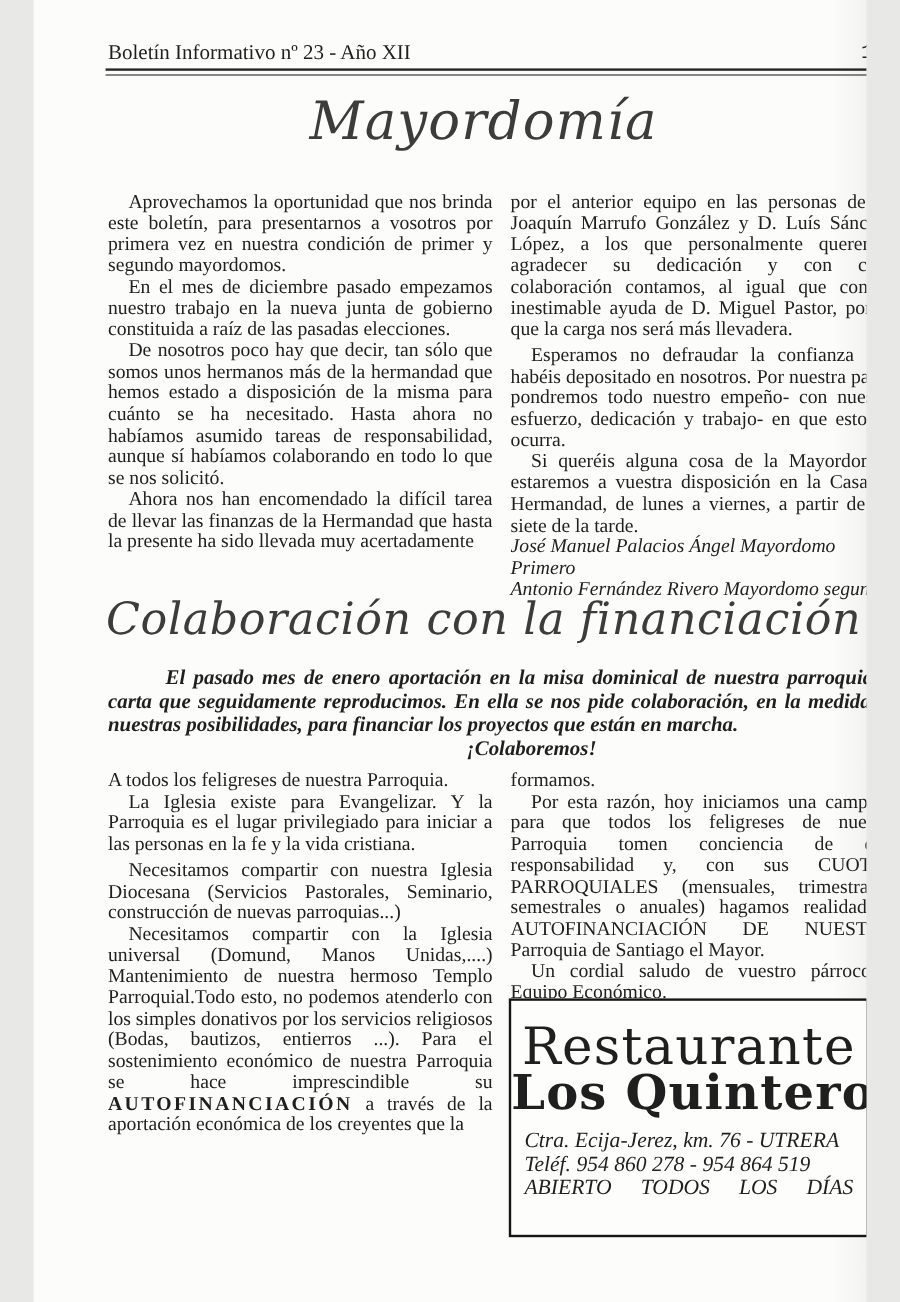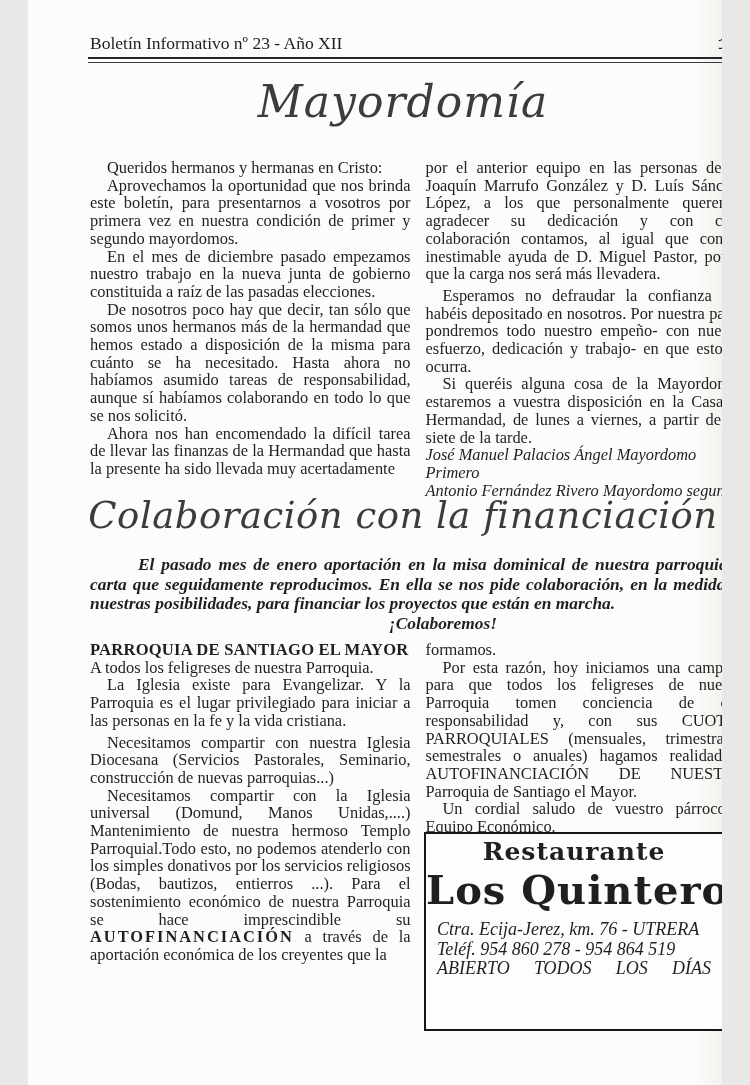--- a/index.html
+++ b/index.html
@@ -31,22 +31,22 @@
   .colhead{margin:0;text-indent:0;font-weight:bold;font-size:16.6px;letter-spacing:0.2px;text-align:left;}
   .auto{letter-spacing:2px;}
   
   #intro{position:absolute;left:62px;top:555px;width:658px;
     font-weight:bold;font-style:italic;font-size:17.4px;line-height:19.6px;text-align:justify;}
   #intro p{margin:0;text-indent:48px;}
   #intro p.cta{text-align:center;}
   
   #ad{position:absolute;left:396px;top:832px;width:300px;height:199px;
     border:2px solid #161616;background:#fdfdfc;box-sizing:border-box;text-align:center;}
-  #ad .n1{font-family:"DejaVu Serif",serif;font-weight:700;font-size:25px;line-height:34px;
-    margin-top:1px;letter-spacing:1px;white-space:nowrap;}
+  #ad .n1{font-family:"DejaVu Serif",serif;font-weight:400;font-size:43px;line-height:34px;
+    margin-top:22px;letter-spacing:1px;white-space:nowrap;}
   #ad .n2{font-family:"DejaVu Serif",serif;font-weight:700;font-size:40px;line-height:42px;
     letter-spacing:1px;white-space:nowrap;}
   #ad .info{margin:9px 11px 0;font-style:italic;font-size:18px;line-height:19.5px;text-align:left;}
   #ad .info p{margin:0;white-space:nowrap;}
   #ad .info p.just{white-space:normal;text-align:justify;text-align-last:justify;}
 </style>
 </head>
 <body>
 
 <div id="page">
@@ -54,21 +54,20 @@
   <div class="header">
     <span>Boletín Informativo nº 23 - Año XII</span>
     <span class="pageno">13</span>
   </div>
   <div class="rule"></div>
 
   <div id="title1" class="script-title">Mayordomía</div>
 
   <div id="sec1-cols" class="twocol">
     <div class="col">
-      <p class="jp">Queridos hermanos y hermanas en Cristo:</p>
       <p class="jp">Aprovechamos la oportunidad que nos brinda este boletín, para presentarnos a vosotros por primera vez en nuestra condición de primer y segundo mayordomos.</p>
       <p class="jp">En el mes de diciembre pasado empezamos nuestro trabajo en la nueva junta de gobierno constituida a raíz de las pasadas elecciones.</p>
       <p class="jp">De nosotros poco hay que decir, tan sólo que somos unos hermanos más de la hermandad que hemos estado a disposición de la misma para cuánto se ha necesitado. Hasta ahora no habíamos asumido tareas de responsabilidad, aunque sí habíamos colaborando en todo lo que se nos solicitó.</p>
       <p class="jp">Ahora nos han encomendado la difícil tarea de llevar las finanzas de la Hermandad que hasta la presente ha sido llevada muy acertadamente</p>
     </div>
     <div class="col">
       <p class="jp noind">por el anterior equipo en las personas de D. Joaquín Marrufo González y D. Luís Sánchez López, a los que personalmente queremos agradecer su dedicación y con cuya colaboración contamos, al igual que con la inestimable ayuda de D. Miguel Pastor, por lo que la carga nos será más llevadera.</p>
       <p class="jp gap">Esperamos no defraudar la confianza que habéis depositado en nosotros. Por nuestra parte, pondremos todo nuestro empeño- con nuestro esfuerzo, dedicación y trabajo- en que esto no ocurra.</p>
       <p class="jp">Si queréis alguna cosa de la Mayordomía, estaremos a vuestra disposición en la Casa de Hermandad, de lunes a viernes, a partir de las siete de la tarde.</p>
       <p class="sig">José Manuel Palacios Ángel Mayordomo Primero</p>
@@ -78,21 +77,20 @@
 
   <div id="title2" class="script-title">Colaboración con la financiación</div>
 
   <div id="intro">
     <p>El pasado mes de enero aportación en la misa dominical de nuestra parroquia la carta que seguidamente reproducimos. En ella se nos pide colaboración, en la medida de nuestras posibilidades, para financiar los proyectos que están en marcha.</p>
     <p class="cta">¡Colaboremos!</p>
   </div>
 
   <div id="sec2-cols" class="twocol">
     <div class="col">
-      <p class="colhead">PARROQUIA DE SANTIAGO EL MAYOR</p>
       <p class="jp noind">A todos los feligreses de nuestra Parroquia.</p>
       <p class="jp">La Iglesia existe para Evangelizar. Y la Parroquia es el lugar privilegiado para iniciar a las personas en la fe y la vida cristiana.</p>
       <p class="jp gap">Necesitamos compartir con nuestra Iglesia Diocesana (Servicios Pastorales, Seminario, construcción de nuevas parroquias...)</p>
       <p class="jp"><span>Necesitamos compartir con la Iglesia universal (Domund, Manos Unidas,....) Mantenimiento de nuestra hermoso Templo Parroquial.Todo esto, no podemos atenderlo con los simples donativos por los servicios religiosos (Bodas, bautizos, entierros ...). Para el sostenimiento económico de nuestra Parroquia se hace imprescindible su </span><b class="auto">AUTOFINANCIACIÓN</b><span> a través de la aportación económica de los creyentes que la</span></p>
     </div>
     <div class="col">
       <p class="jp noind">formamos.</p>
       <p class="jp">Por esta razón, hoy iniciamos una campaña para que todos los feligreses de nuestra Parroquia tomen conciencia de esta responsabilidad y, con sus CUOTAS PARROQUIALES (mensuales, trimestrales, semestrales o anuales) hagamos realidad la AUTOFINANCIACIÓN DE NUESTRA Parroquia de Santiago el Mayor.</p>
       <p class="jp">Un cordial saludo de vuestro párroco y Equipo Económico.</p>
     </div>

